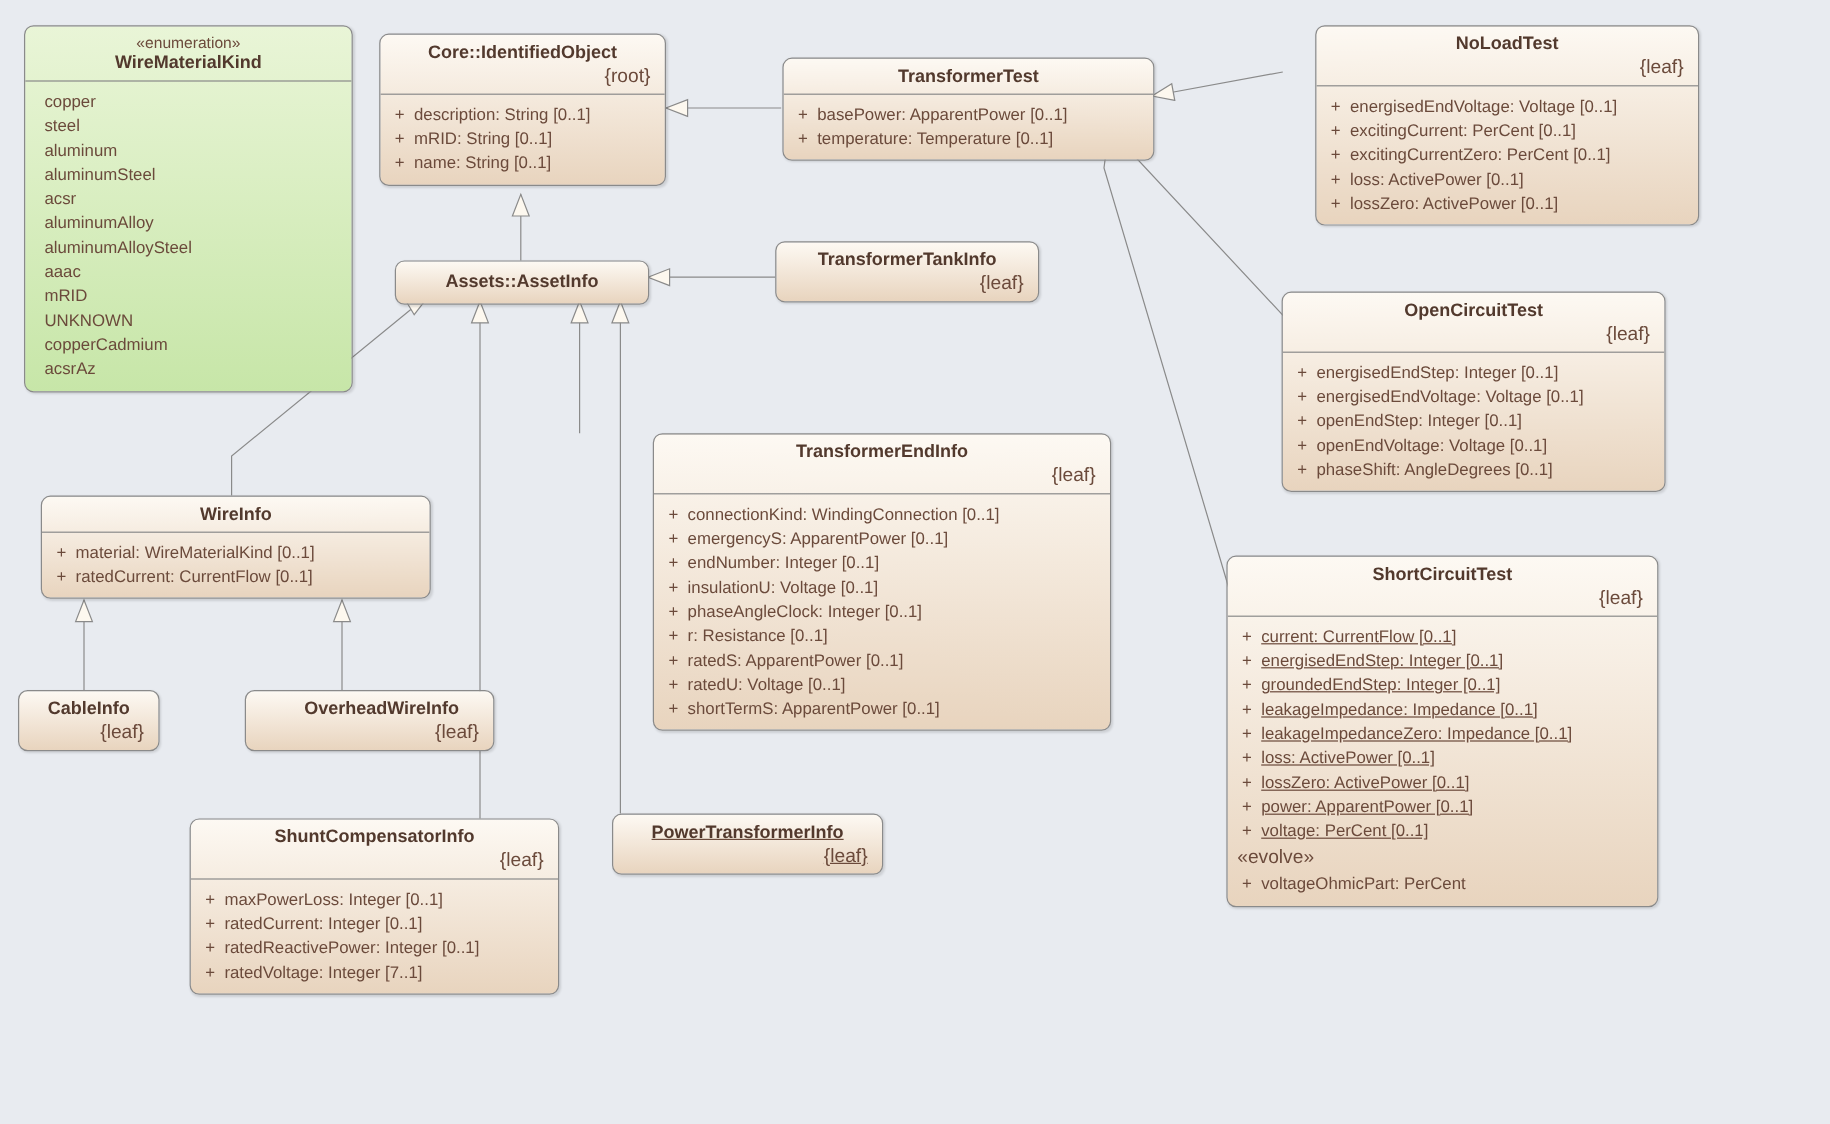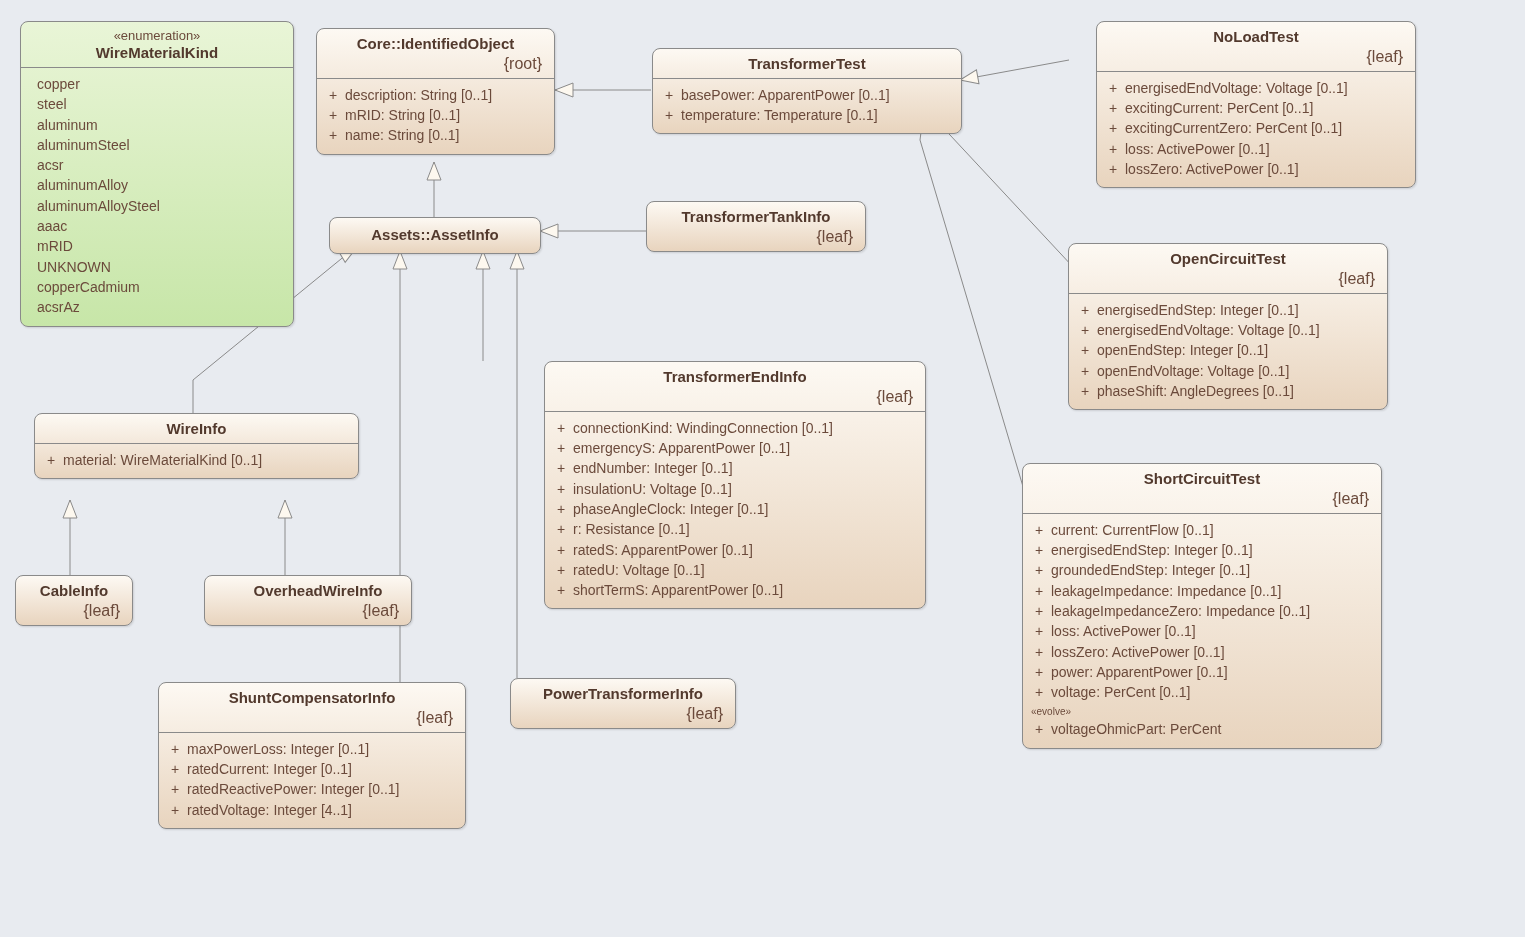--- a/index.html
+++ b/index.html
@@ -69,21 +69,21 @@
     width: 16px;
     color: #6b4a3b;
   }
   .enum-item {
     white-space: nowrap;
     line-height: 1.45;
     padding-left: 4px;
   }
   .evolve {
     padding: 2px 0 0 8px;
-    font-size: 10px;
+    font-size: 16px;
   }
 </style>
 </head>
 <body>
 
 <svg class="connections">
   <defs>
     <marker id="tri" markerWidth="22" markerHeight="18" refX="20" refY="9" orient="auto" markerUnits="userSpaceOnUse">
       <path d="M2,2 L20,9 L2,16 Z" fill="#fdf8ef" stroke="#8a8a8a" stroke-width="1"></path>
     </marker>
@@ -215,20 +215,21 @@
     <div class="uml-attr"><span class="plus">+</span><span>shortTermS: ApparentPower [0..1]</span></div>
   </div>
 </div>
 
 <div class="uml-class" style="left:34px; top:413px; width:323px;">
   <div class="uml-title">
     <span class="uml-name">WireInfo</span>
   </div>
   <div class="uml-body">
     <div class="uml-attr"><span class="plus">+</span><span>material: WireMaterialKind [0..1]</span></div>
+    <div class="uml-attr"><span class="plus">+</span><span>ratedCurrent: CurrentFlow [0..1]</span></div>
   </div>
 </div>
 
 <div class="uml-class" style="left:15px; top:575px; width:116px;">
   <div class="uml-title nobar">
     <span class="uml-name">CableInfo</span>
     <div class="uml-constraint">{leaf}</div>
   </div>
 </div>
 
@@ -237,21 +238,21 @@
     <span class="uml-name">OverheadWireInfo</span>
     <div class="uml-constraint">{leaf}</div>
   </div>
 </div>
 
 <div class="uml-class" style="left:1022px; top:463px; width:358px;">
   <div class="uml-title">
     <span class="uml-name">ShortCircuitTest</span>
     <div class="uml-constraint">{leaf}</div>
   </div>
-  <div class="uml-body" style="padding-bottom:2px;">
+  <div class="uml-body" style="padding-bottom:2px;text-decoration:underline;">
     <div class="uml-attr"><span class="plus">+</span><span>current: CurrentFlow [0..1]</span></div>
     <div class="uml-attr"><span class="plus">+</span><span>energisedEndStep: Integer [0..1]</span></div>
     <div class="uml-attr"><span class="plus">+</span><span>groundedEndStep: Integer [0..1]</span></div>
     <div class="uml-attr"><span class="plus">+</span><span>leakageImpedance: Impedance [0..1]</span></div>
     <div class="uml-attr"><span class="plus">+</span><span>leakageImpedanceZero: Impedance [0..1]</span></div>
     <div class="uml-attr"><span class="plus">+</span><span>loss: ActivePower [0..1]</span></div>
     <div class="uml-attr"><span class="plus">+</span><span>lossZero: ActivePower [0..1]</span></div>
     <div class="uml-attr"><span class="plus">+</span><span>power: ApparentPower [0..1]</span></div>
     <div class="uml-attr"><span class="plus">+</span><span>voltage: PerCent [0..1]</span></div>
   </div>
@@ -263,22 +264,22 @@
 
 <div class="uml-class" style="left:158px; top:682px; width:306px;">
   <div class="uml-title">
     <span class="uml-name">ShuntCompensatorInfo</span>
     <div class="uml-constraint">{leaf}</div>
   </div>
   <div class="uml-body">
     <div class="uml-attr"><span class="plus">+</span><span>maxPowerLoss: Integer [0..1]</span></div>
     <div class="uml-attr"><span class="plus">+</span><span>ratedCurrent: Integer [0..1]</span></div>
     <div class="uml-attr"><span class="plus">+</span><span>ratedReactivePower: Integer [0..1]</span></div>
-    <div class="uml-attr"><span class="plus">+</span><span>ratedVoltage: Integer [4..1]</span></div>
-  </div>
-</div>
-
-<div class="uml-class" style="left:510px; top:678px; width:224px;">
+    <div class="uml-attr"><span class="plus">+</span><span>ratedVoltage: Integer [7..1]</span></div>
+  </div>
+</div>
+
+<div class="uml-class" style="left:510px; top:678px; width:224px;text-decoration:underline;">
   <div class="uml-title nobar">
     <span class="uml-name">PowerTransformerInfo</span>
     <div class="uml-constraint">{leaf}</div>
   </div>
 </div>
 
 </body></html>

